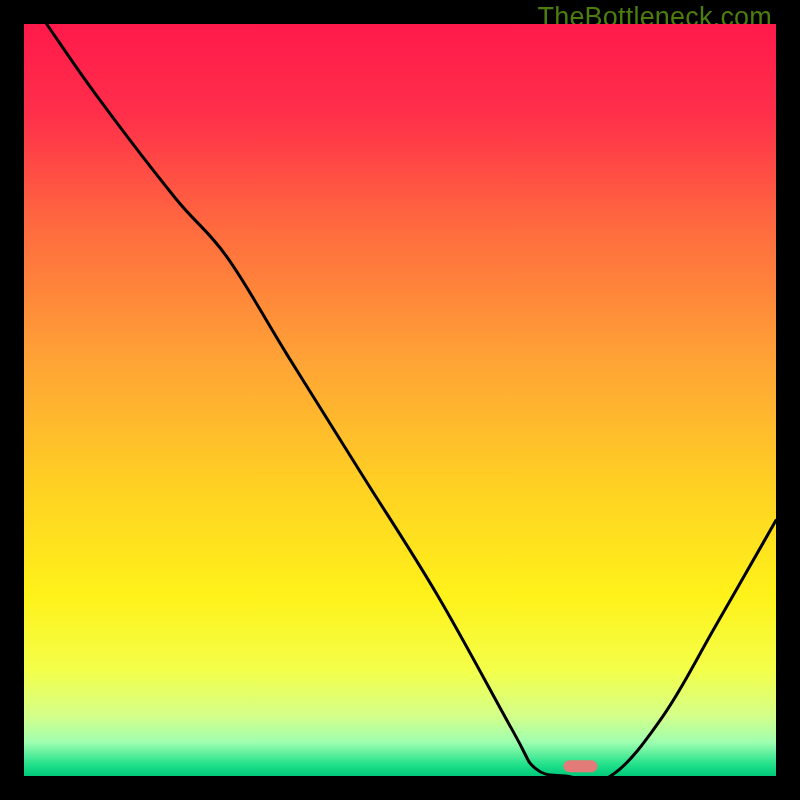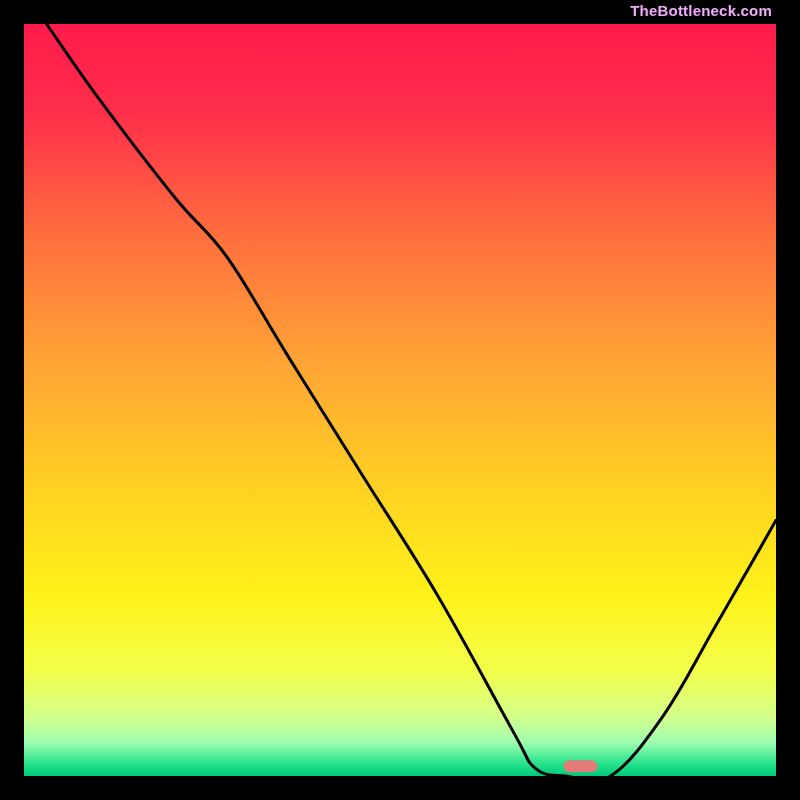--- a/index.html
+++ b/index.html
@@ -23,23 +23,23 @@
     left: 0;
     top: 0;
     width: 752px;
     height: 752px;
   }
   .watermark {
     position: absolute;
     top: 2px;
     right: 28px;
     font-family: Arial, Helvetica, sans-serif;
-    font-size: 15px;
-    font-weight: 700;
-    color: #f0abfc;
+    font-size: 27px;
+    font-weight: 400;
+    color: #4d7c0f;
     letter-spacing: 0.2px;
   }
   svg {
     display: block;
   }
 </style>
 </head>
 <body>
 
 <div class="watermark">TheBottleneck.com</div>

